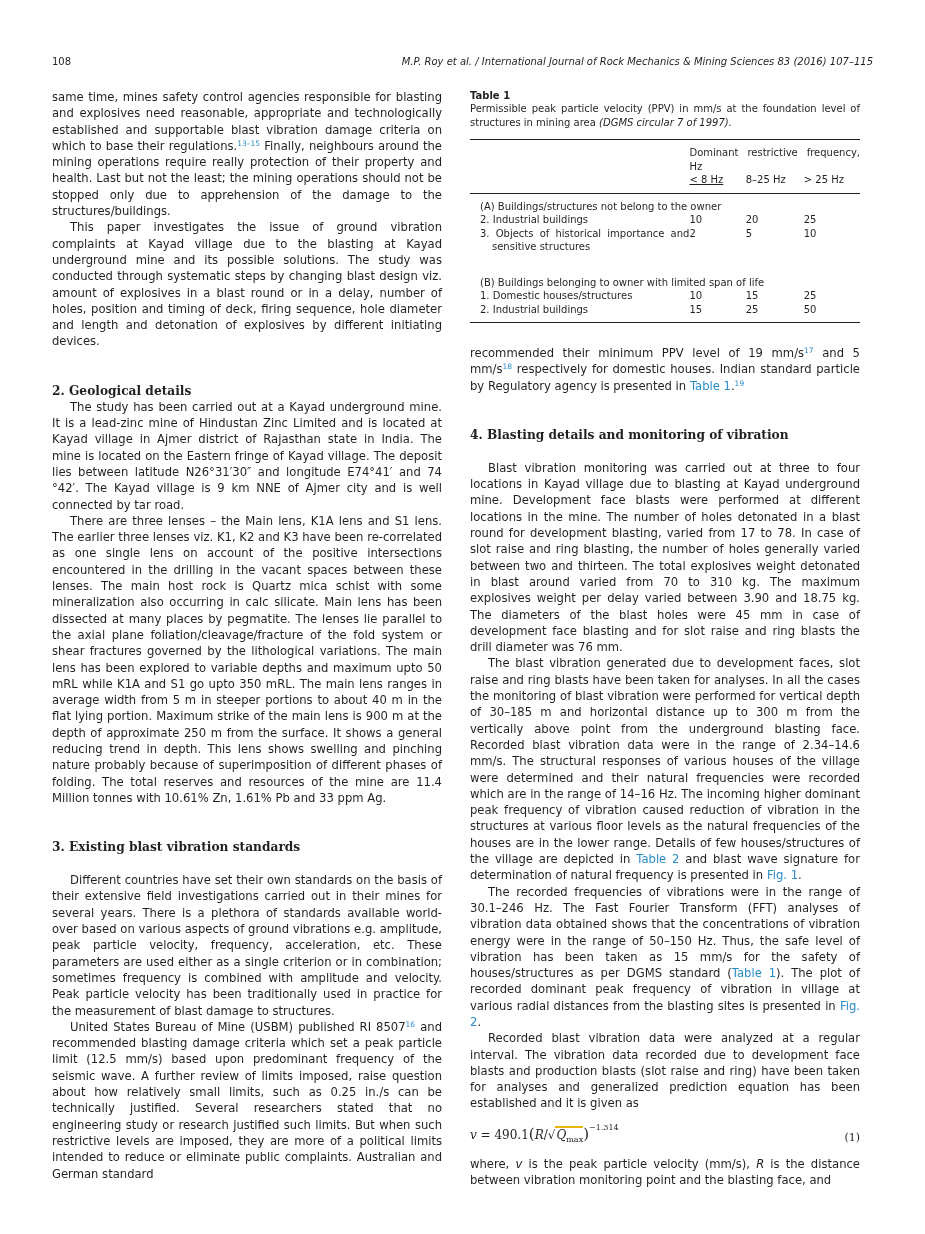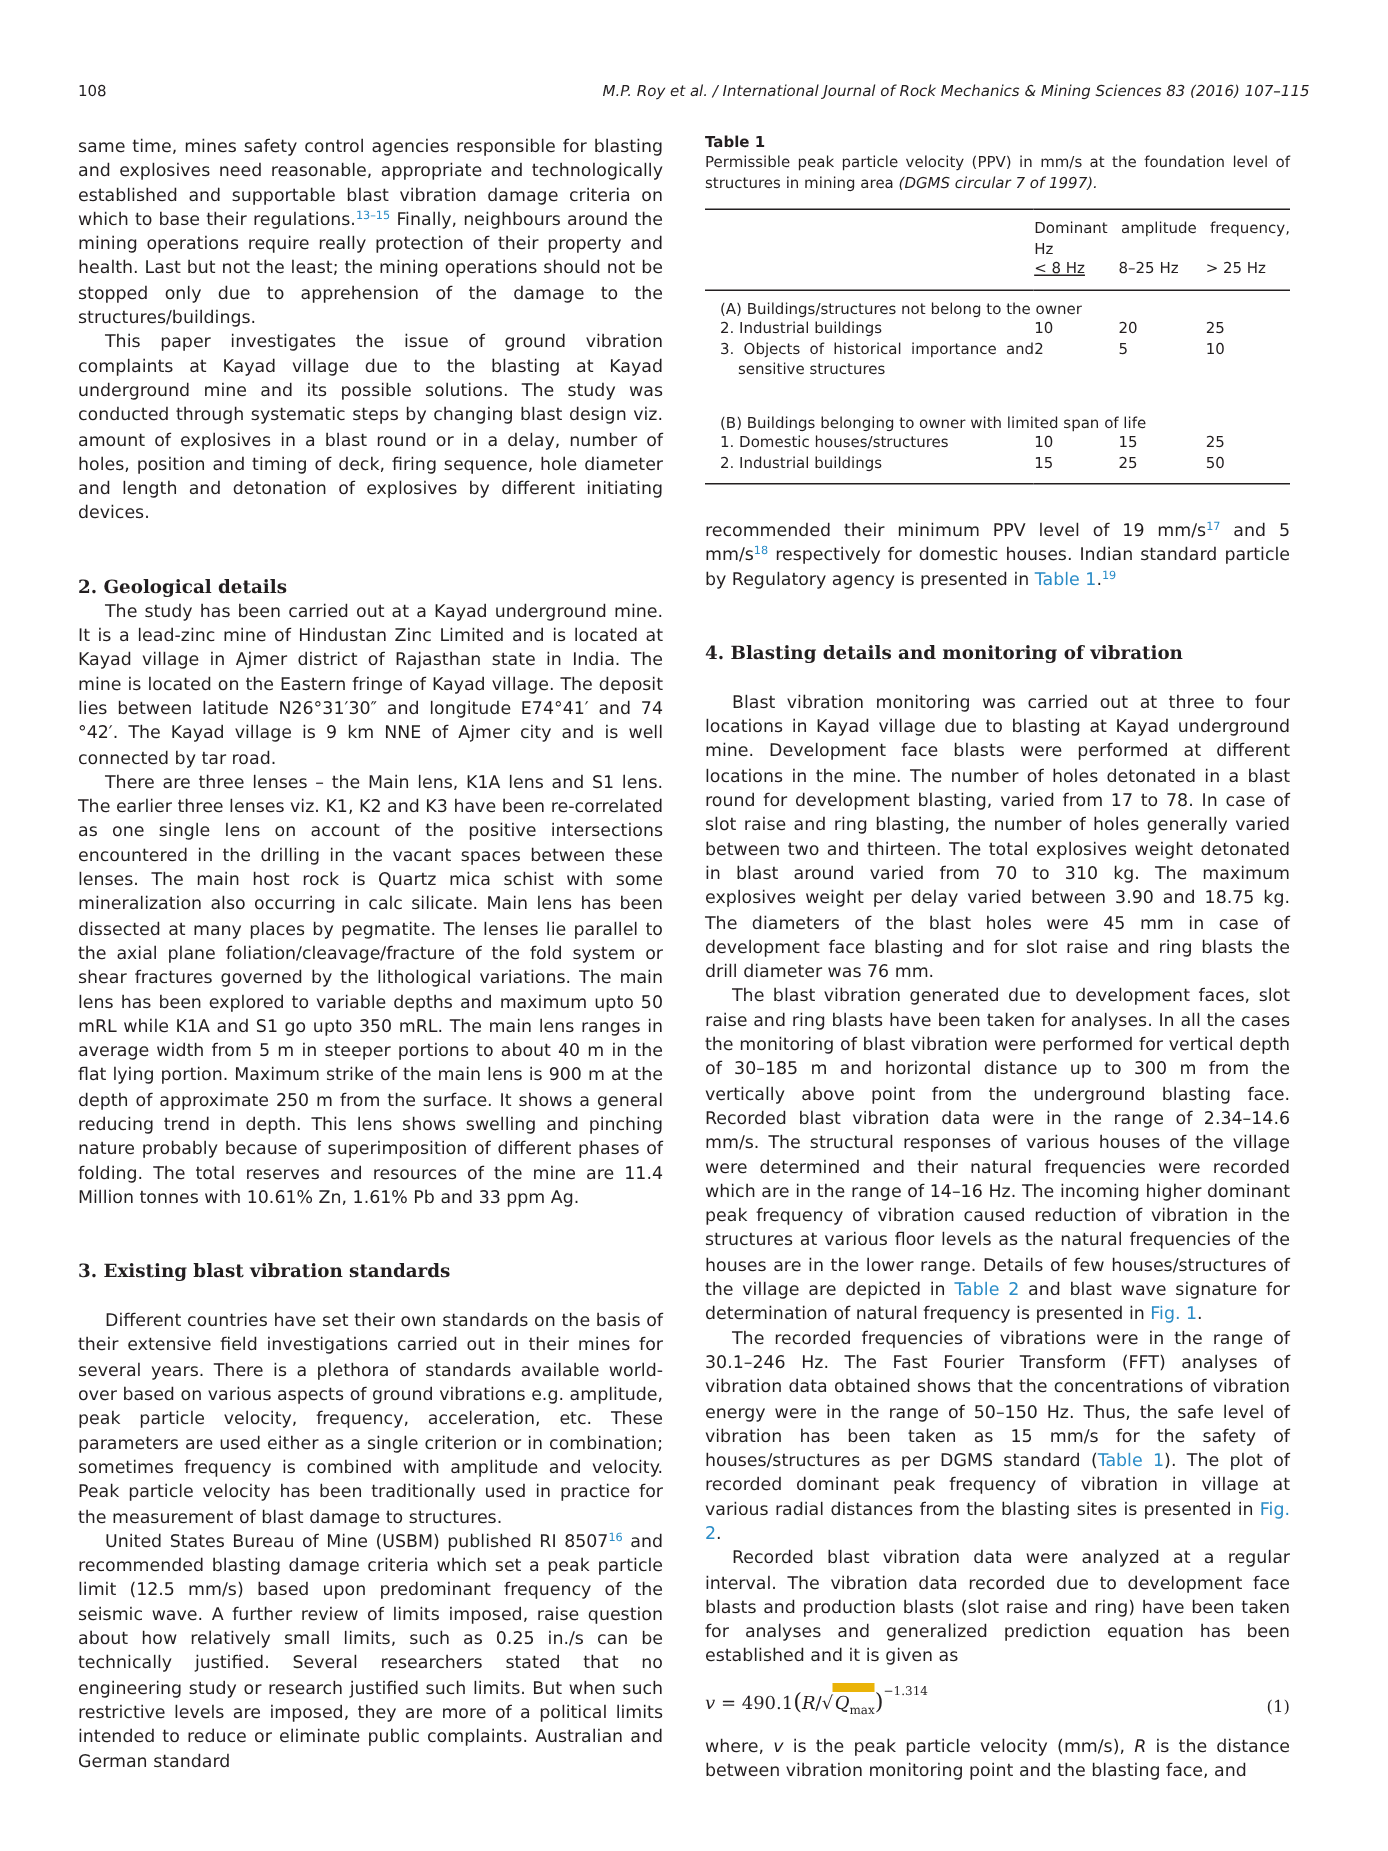--- a/index.html
+++ b/index.html
@@ -43,21 +43,21 @@
     .c2 { width: 60px; }
     .c3 { width: 62px; }
     .c4 { width: 60px; }
     .wrap { padding-left: 22px !important; text-indent: -12px; }
     .eq {
       position: relative; height: 30px; margin-top: 8px; margin-bottom: 6px;
       font-family: "DejaVu Serif", serif; font-size: 12px;
     }
     .eq .body { position: absolute; left: 0; top: 6px; }
     .eq .num { position: absolute; right: 0; top: 10px; font-size: 11px; }
-    .eq .sqrt { border-top: 6px solid #eab308; padding-left: 1px; }
+    .eq .sqrt { border-top: 2px solid #eab308; padding-left: 1px; }
     .eq sub { font-size: 8px; }
     .eq sup { font-size: 8px; vertical-align: 9px; }
     i.v { font-style: italic; }
   </style>
 </head>
 <body>
 
 <div class="header">
   <span class="pageno">108</span>
   <span class="running">M.P. Roy et al. / International Journal of Rock Mechanics &amp; Mining Sciences 83 (2016) 107–115</span>
@@ -77,21 +77,21 @@
 </div>
 
 <div class="col right">
   <div>
     <div class="caption-label">Table 1</div>
     <div class="caption"><span>Permissible peak particle velocity (PPV) in mm/s at the foundation level of structures in mining area </span><em>(DGMS circular 7 of 1997).</em></div>
     <table class="t1">
       <tbody>
           <tr class="rule-top">
         <td class="c1" style="padding-top:6px;"></td>
-        <td colspan="3" style="padding-top:6px;">Dominant amplitude frequency, Hz</td>
+        <td colspan="3" style="padding-top:6px;">Dominant restrictive frequency, Hz</td>
       </tr>
       <tr>
         <td class="c1" style="padding-bottom:6px;"></td>
         <td class="c2" style="padding-bottom:6px;text-decoration:underline;">&lt; 8 Hz</td>
         <td class="c3" style="padding-bottom:6px;">8–25 Hz</td>
         <td class="c4" style="padding-bottom:6px;">&gt; 25 Hz</td>
       </tr>
       <tr class="rule-mid">
         <td colspan="4" class="c1" style="padding-top:6px;">(A) Buildings/structures not belong to the owner</td>
       </tr>

